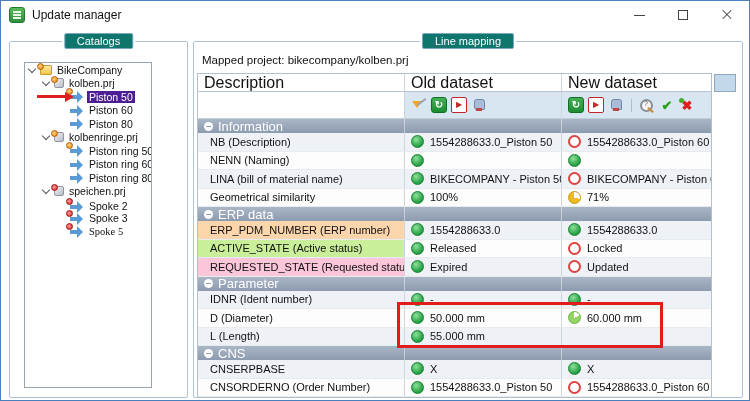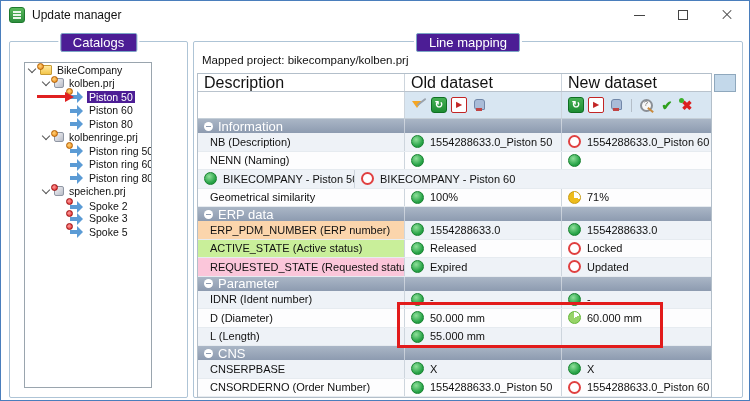--- a/index.html
+++ b/index.html
@@ -23,21 +23,21 @@
   .x-glyph { position:relative; width:12px; height:12px; }
   .x-glyph::before, .x-glyph::after { content:''; position:absolute; left:0; top:5px; width:12px; height:1px; background:#444; }
   .x-glyph::before { transform:rotate(45deg); }
   .x-glyph::after  { transform:rotate(-45deg); }
 
   
   .groupbox { position:absolute; border:1px solid #aec4d6; border-radius:2px; background:#fff; }
   .gb-catalogs { left:8px;  top:40px; width:179px; height:357px; }
   .gb-mapping  { left:192px; top:40px; width:550px; height:357px; }
   .group-label { position:absolute; top:-9px; left:50%; transform:translateX(-50%);
-                 background:#4c1d95; color:#fff; font-size:13px; padding:1px 12px;
+                 background:#0f766e; color:#fff; font-size:11px; padding:1px 12px;
                  border:1px solid #7ba6c6; border-radius:2px; white-space:nowrap;
                  box-shadow:0 0 0 2px #fff; }
 
   
   .tree-panel { position:absolute; left:14px; top:20px; width:128px; height:326px;
                 border:1px solid #9aa5ae; background:#fff; padding-top:0; overflow:hidden; }
   .tree-row { height:13.5px; display:flex; align-items:center; gap:3px; font-size:10.5px; color:#111; }
   .chev { position:relative; width:10px; height:10px; flex:none; }
   .chev::before { content:''; position:absolute; left:2px; top:1px; width:5px; height:5px;
                   border-right:1.5px solid #555; border-bottom:1.5px solid #555; transform:rotate(45deg); }
@@ -211,21 +211,21 @@
             <i class="badge gear-red"></i>
           </span>
           <span class="lbl">Spoke 2</span>
         </div>
         <div class="tree-row" style="padding-left: 45px;">
           <span class="ico arrow">
             <i class="badge gear-red"></i>
           </span>
           <span class="lbl">Spoke 3</span>
         </div>
-        <div class="tree-row" style="padding-left: 45px;">
+        <div class="tree-row" style="padding-left: 45px; font-family: Liberation Serif, serif;">
           <span class="ico arrow">
             <i class="badge gear-red"></i>
           </span>
           <span class="lbl">Spoke 5</span>
         </div>
       </div>
   </div>
 
   <div class="red-arrow">
     <i class="bar"></i>
@@ -279,20 +279,21 @@
         <div class="t-row t-data">
           <div class="c desc">NENN (Naming)</div>
           <div class="c old val">
             <span class="st st-green"></span>
           </div>
           <div class="c new val">
             <span class="st st-green"></span>
           </div>
         </div>
         <div class="t-row t-data alt">
+          <div class="c desc">LINA (bill of material name)</div>
           <div class="c old val">
             <span class="st st-green"></span>
             <span class="vt">BIKECOMPANY - Piston 50</span>
           </div>
           <div class="c new val">
             <span class="st st-red"></span>
             <span class="vt">BIKECOMPANY - Piston 60</span>
           </div>
         </div>
         <div class="t-row t-data">

